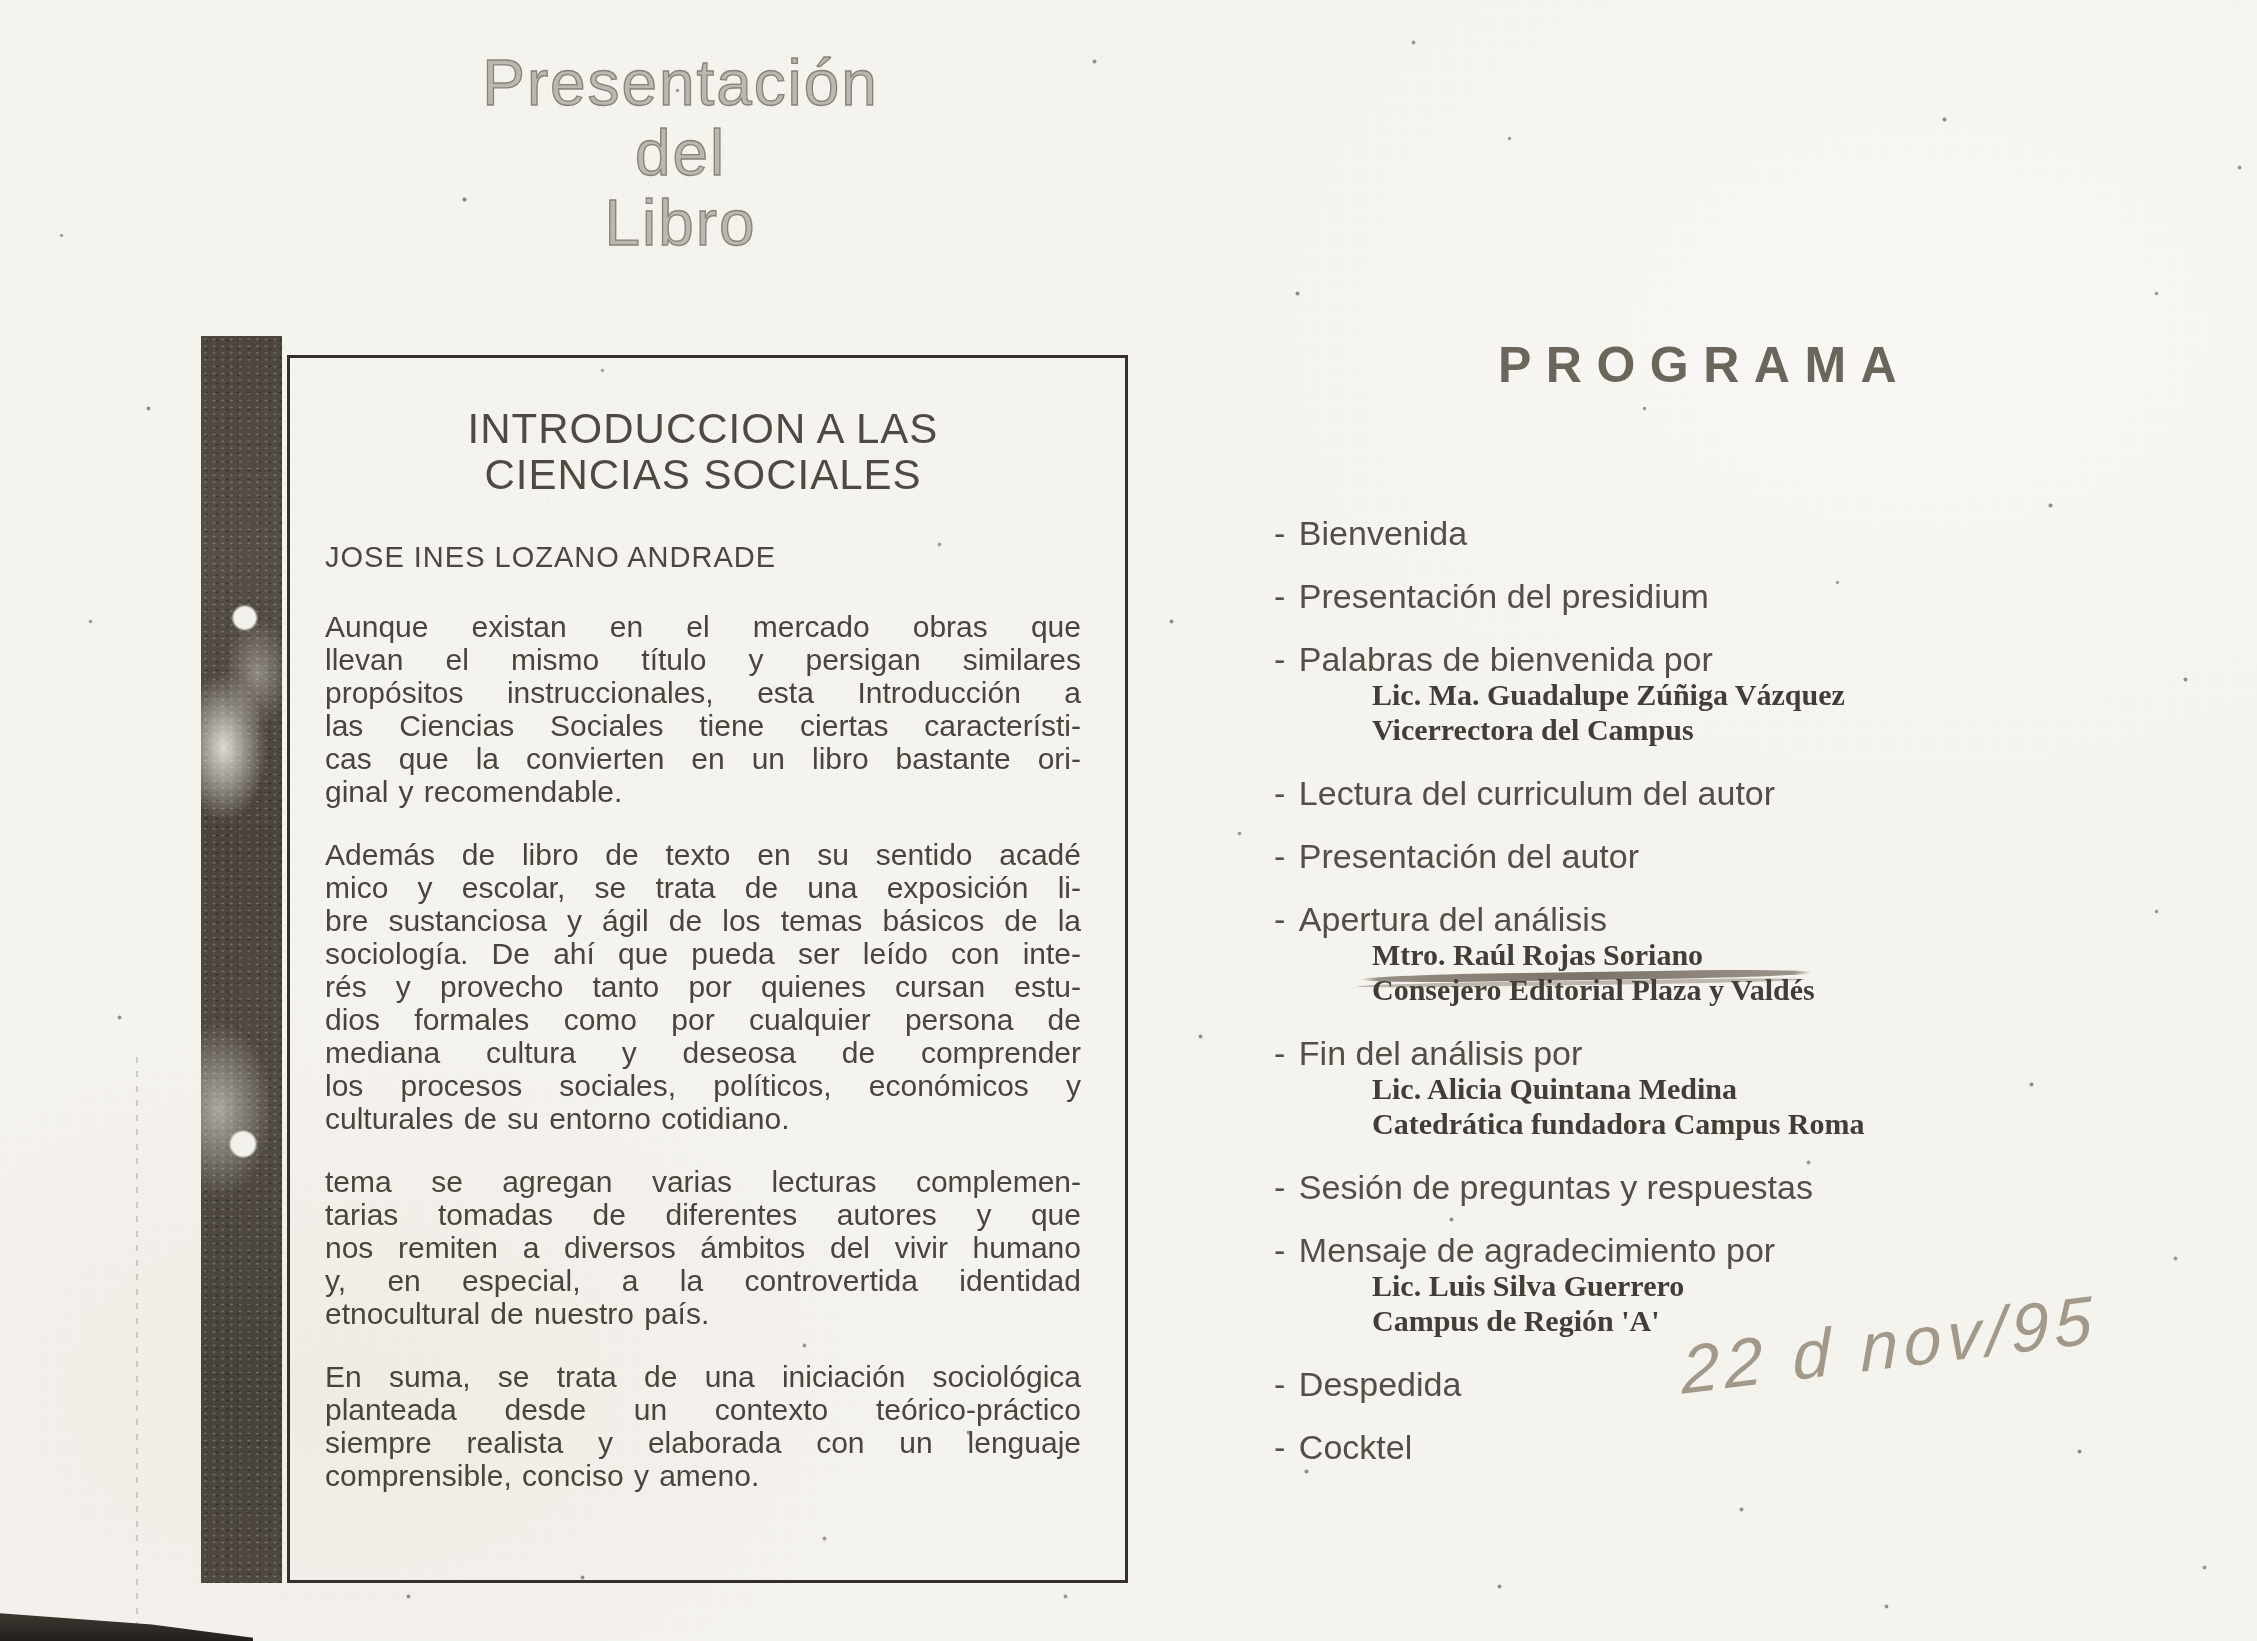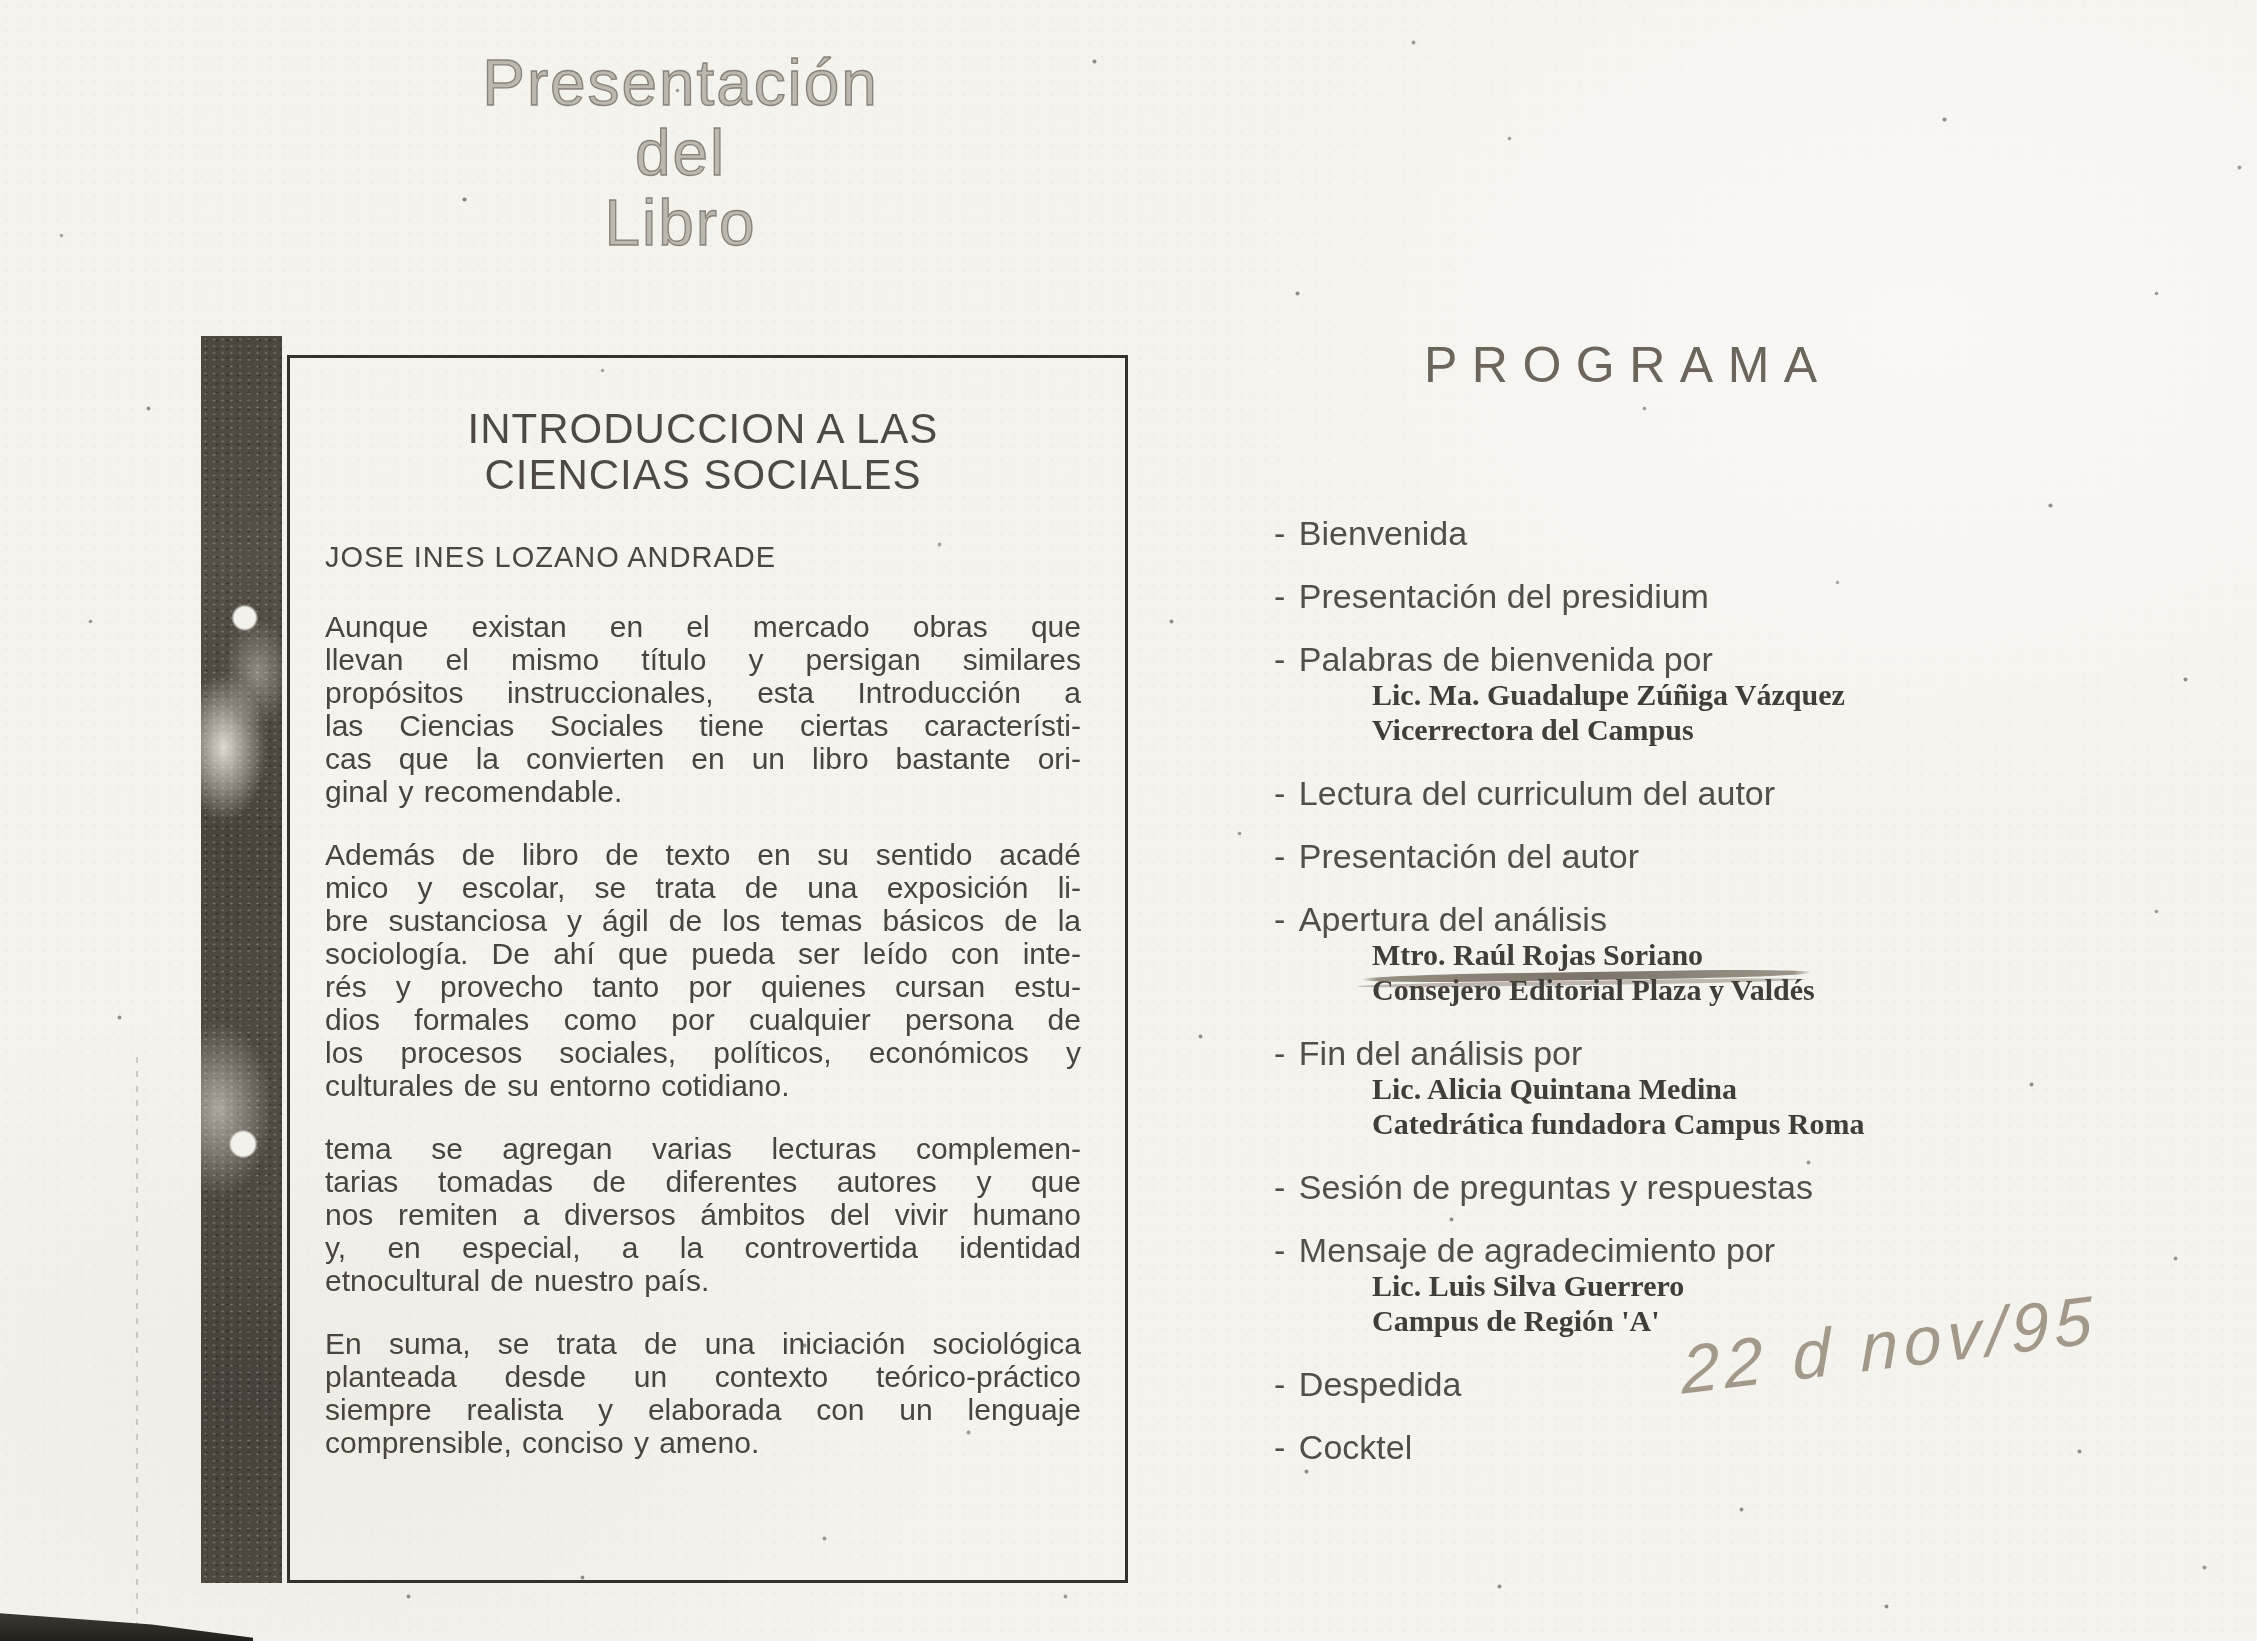--- a/index.html
+++ b/index.html
@@ -91,22 +91,22 @@
   .pline {
     font-size: 30px; line-height: 33px;
     text-align: justify; text-align-last: justify;
     word-spacing: 1.9px; color: #49443d;
     white-space: normal;
   }
   .pline.last { text-align-last: left; }
 
   
   .programa-title {
-    position: absolute; left: 1424px; top: 336px;
-    font-size: 50px; font-weight: normal; letter-spacing: 14.5px;
+    position: absolute; left: 1498px; top: 336px;
+    font-size: 50px; font-weight: bold; letter-spacing: 14.5px;
     color: #6b655c;
   }
   .program { position: absolute; left: 1274px; top: 516px; width: 946px; }
   .prog-item { margin-bottom: 29px; }
   .prog-label-row { font-size: 34px; line-height: 34px; color: #534e47; }
   .dash { display: inline-block; margin-right: 13.5px; }
   .prog-subs {
     margin-left: 98px; margin-top: 1px; margin-bottom: 5.8px;
     font-weight: bold; font-size: 30px; line-height: 35px; color: #413d37; font-family: Liberation Serif, serif;
   }
@@ -175,20 +175,21 @@
     <div class="pline last">ginal y recomendable.</div>
   </div>
 
   <div class="para">
     <div class="pline">Además de libro de texto en su sentido acadé</div>
     <div class="pline">mico y escolar, se trata de una exposición li-</div>
     <div class="pline">bre sustanciosa y ágil de los temas básicos de la</div>
     <div class="pline">sociología. De ahí que pueda ser leído con inte-</div>
     <div class="pline">rés y provecho tanto por quienes cursan estu-</div>
     <div class="pline">dios formales como por cualquier persona de</div>
+    <div class="pline">mediana cultura y deseosa de comprender</div>
     <div class="pline">los procesos sociales, políticos, económicos y</div>
     <div class="pline last">culturales de su entorno cotidiano.</div>
   </div>
 
   <div class="para">
     <div class="pline">tema se agregan varias lecturas complemen-</div>
     <div class="pline">tarias tomadas de diferentes autores y que</div>
     <div class="pline">nos remiten a diversos ámbitos del vivir humano</div>
     <div class="pline">y, en especial, a la controvertida identidad</div>
     <div class="pline last">etnocultural de nuestro país.</div>

